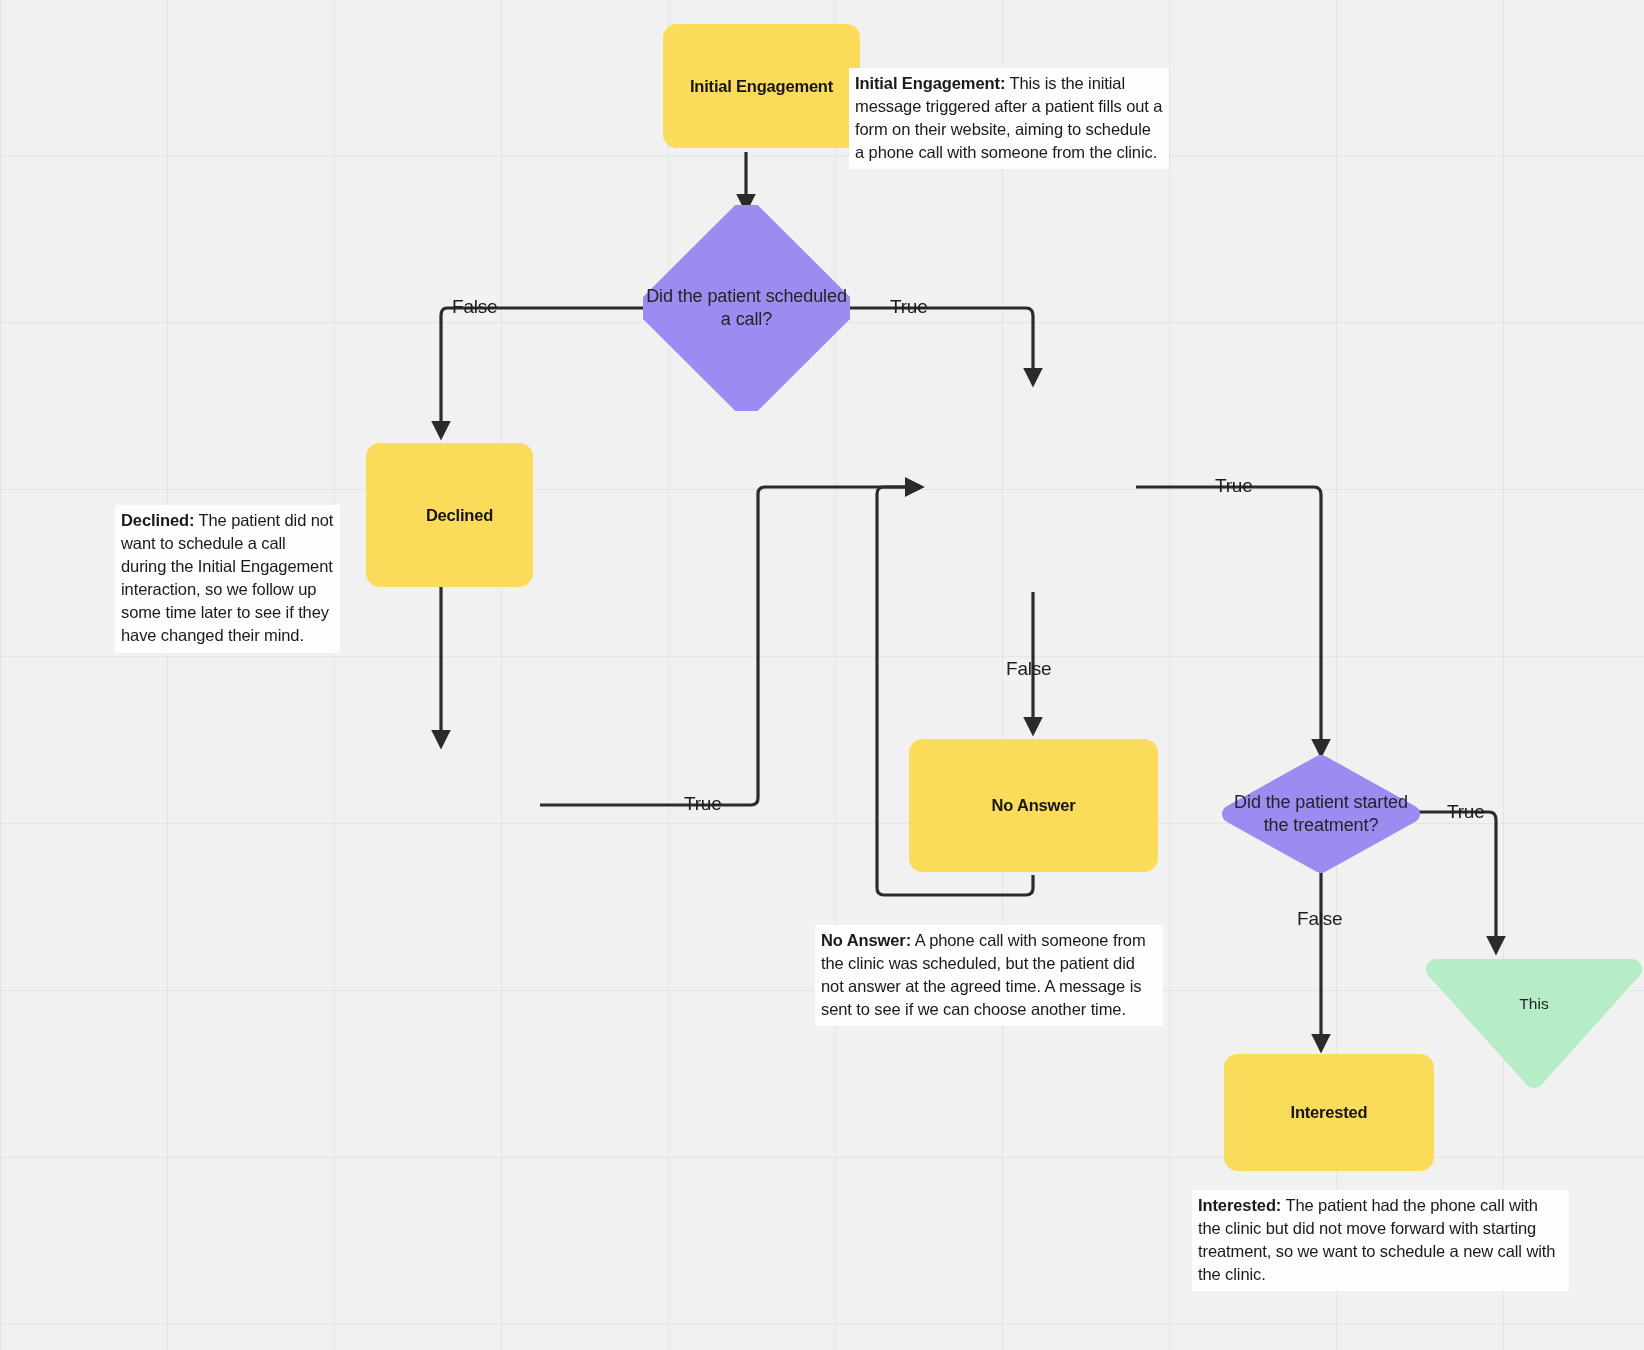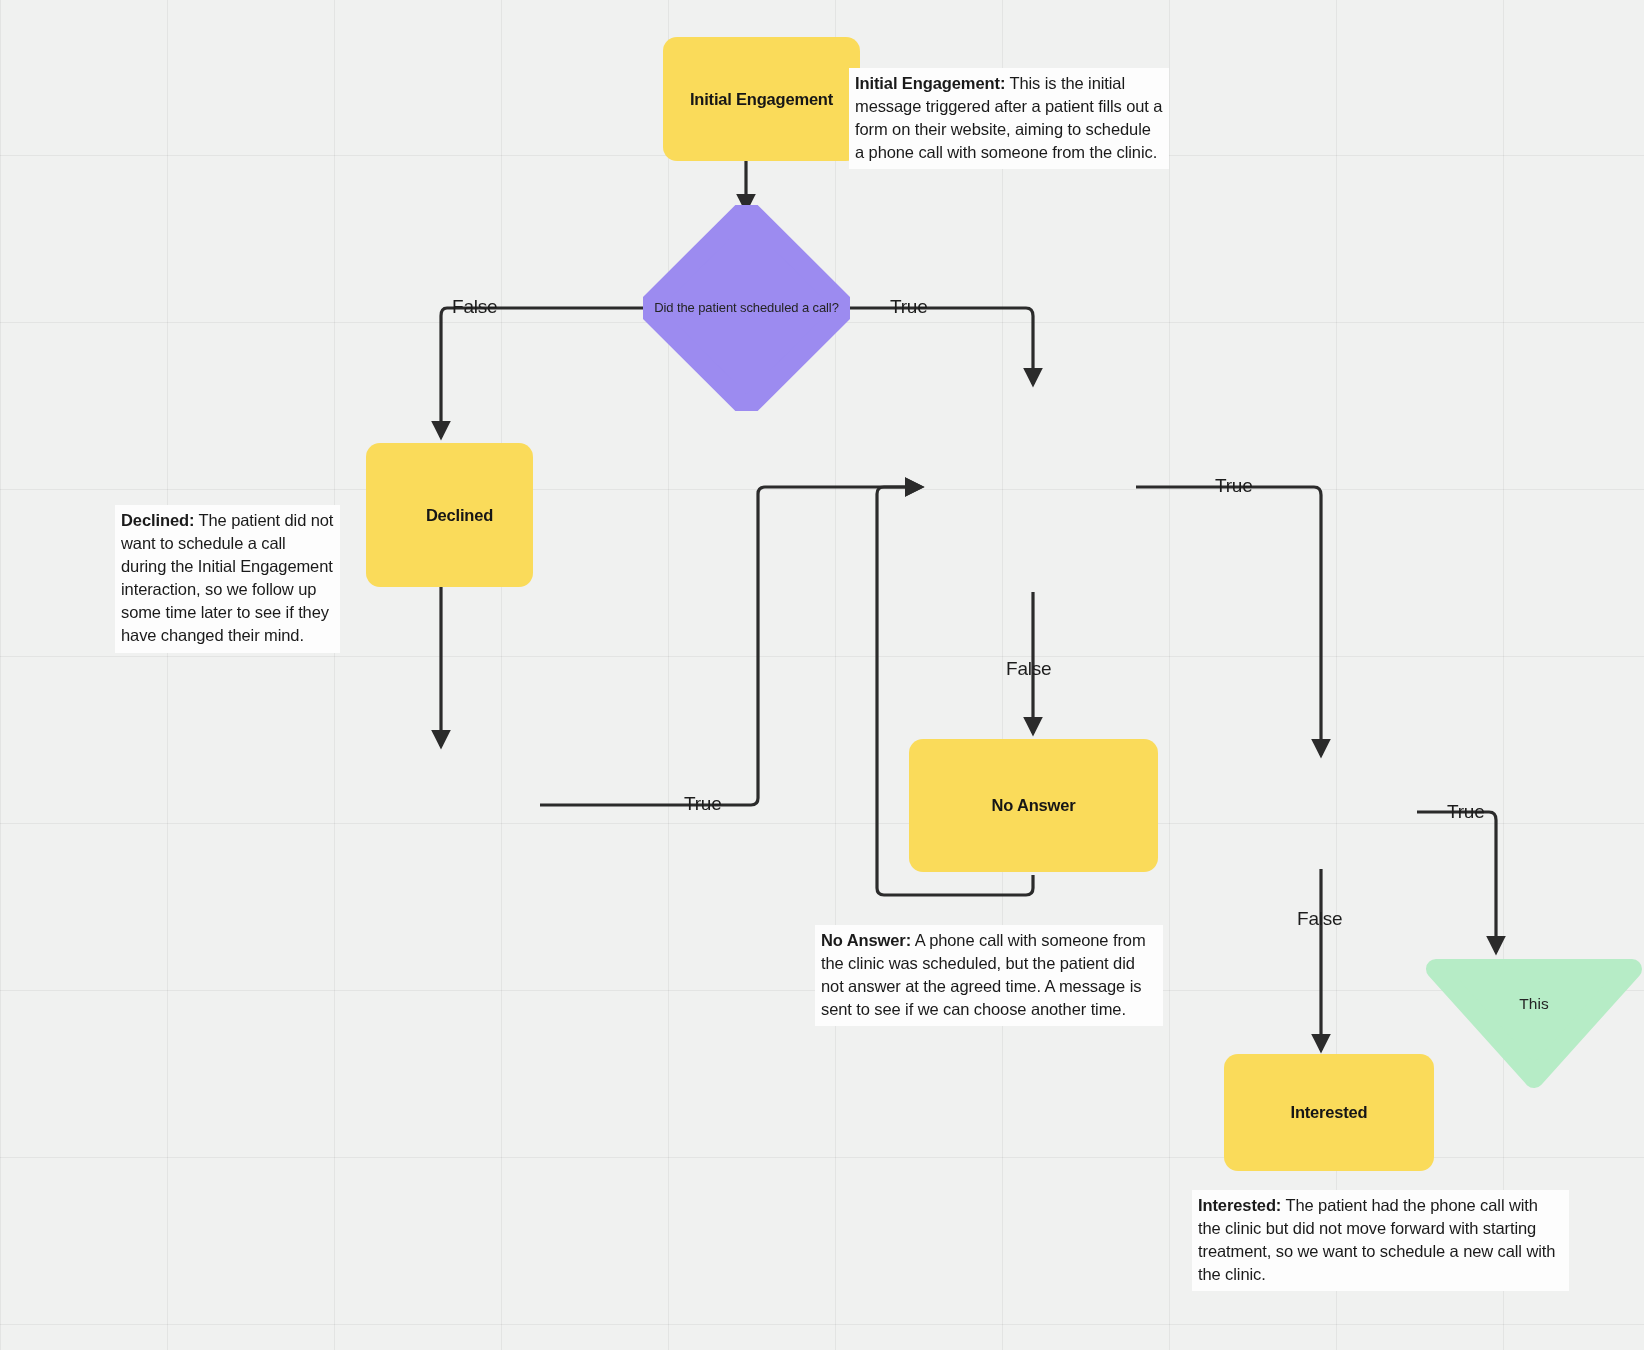--- a/index.html
+++ b/index.html
@@ -28,21 +28,22 @@
     font-weight: bold;
     font-size: 16.5px;
     color: #161616;
     text-align: center;
     letter-spacing: -0.2px;
   }
   .diamond-wrap { position: absolute; }
   .diamond-label {
     position: absolute; inset: 0;
     display: flex; align-items: center; justify-content: center;
-    font-size: 13px;
+    text-align: center;
+    font-size: 18px;
     color: #242424;
     line-height: 1.28;
     letter-spacing: -0.1px;
     pointer-events: none;
   }
   .tri-label {
     position: absolute; inset: 0;
     display: flex; align-items: flex-start; justify-content: center;
     text-align: center;
     font-size: 15.5px;
@@ -98,41 +99,47 @@
       <path d="M 1136 487 L 1314 487 Q 1321 487 1321 495 L 1321 755" marker-end="url(#arrow)"></path>
 
       <path d="M 1033 875 L 1033 888 Q 1033 895 1026 895 L 884 895 Q 877 895 877 888 L 877 494 Q 877 487 884 487 L 921 487" marker-end="url(#arrow)"></path>
 
       <path d="M 1417 812 L 1489 812 Q 1496 812 1496 820 L 1496 952" marker-end="url(#arrow)"></path>
 
       <path d="M 1321 869 L 1321 1050" marker-end="url(#arrow)"></path>
     </g>
   </svg>
 
-  <div class="node box" style="left:663px; top:37px; width:197px; height:124px; background:#fadb5a;">
+  <div class="node box" style="left:663px; top:24px; width:197px; height:124px; background:#fadb5a;">
     <span>Initial Engagement</span>
   </div>
 
   <div class="diamond-wrap" style="left:643px; top:205px; width:207px; height:206px;">
     <svg width="207" height="206" viewBox="0 0 207 206">
       <path d="M 103.5 3 L 204 103 L 103.5 203 L 3 103 Z" fill="#9c8bf0" stroke="#9c8bf0" stroke-width="20" stroke-linejoin="round"></path>
     </svg>
     <div class="diamond-label">Did the patient scheduled a call?</div>
   </div>
 
   <div class="node box" style="left:366px; top:443px; width:167px; height:144px; background:#fadb5a;padding-left:20px;">
     <span>Declined</span>
   </div>
 
 
 
   <div class="node box" style="left:909px; top:739px; width:249px; height:133px; background:#fadb5a;align-items:center;">
     <span>No Answer</span>
   </div>
 
+  <div class="diamond-wrap" style="left:1222px; top:755px; width:198px; height:118px;">
+    <svg width="198" height="118" viewBox="0 0 198 118">
+      <path d="M 99 9 L 189 59 L 99 109 L 9 59 Z" fill="#9c8bf0" stroke="#9c8bf0" stroke-width="18" stroke-linejoin="round"></path>
+    </svg>
+    <div class="diamond-label">Did the patient started the treatment?</div>
+  </div>
 
   <div class="node box" style="left:1224px; top:1054px; width:210px; height:117px; background:#fadb5a;">
     <span>Interested</span>
   </div>
 
   <div class="diamond-wrap" style="left:1424px; top:957px; width:220px; height:133px;">
     <svg width="220" height="133" viewBox="0 0 220 133">
       <path d="M 12 12 L 208 12 L 110 121 Z" fill="#b6ecc6" stroke="#b6ecc6" stroke-width="20" stroke-linejoin="round"></path>
     </svg>
     <div class="tri-label">This</div>

